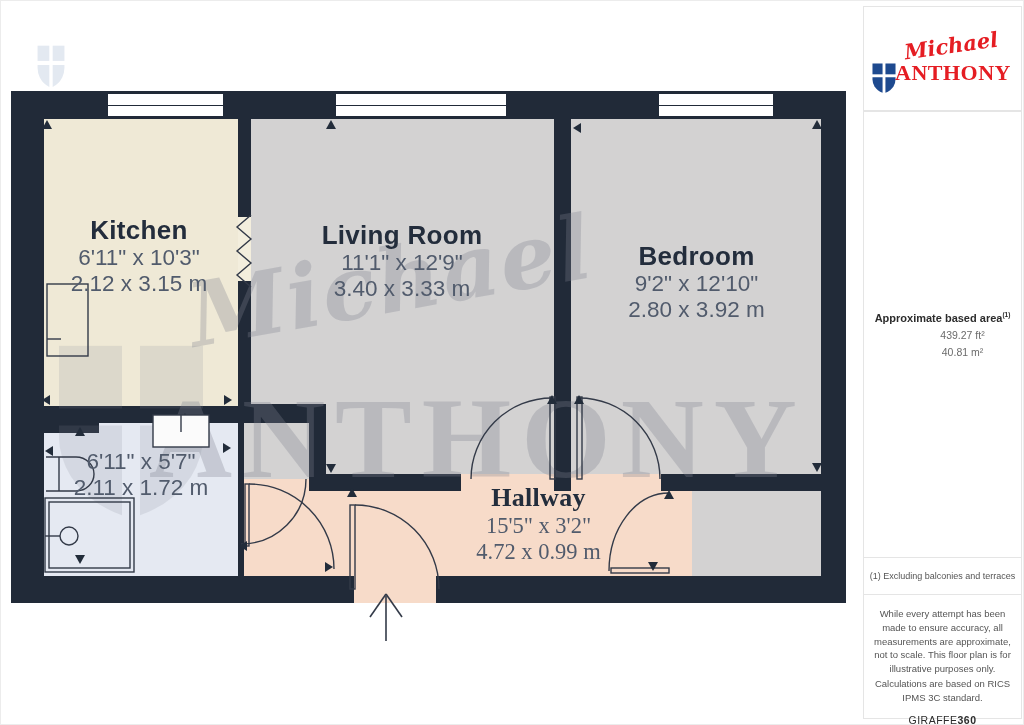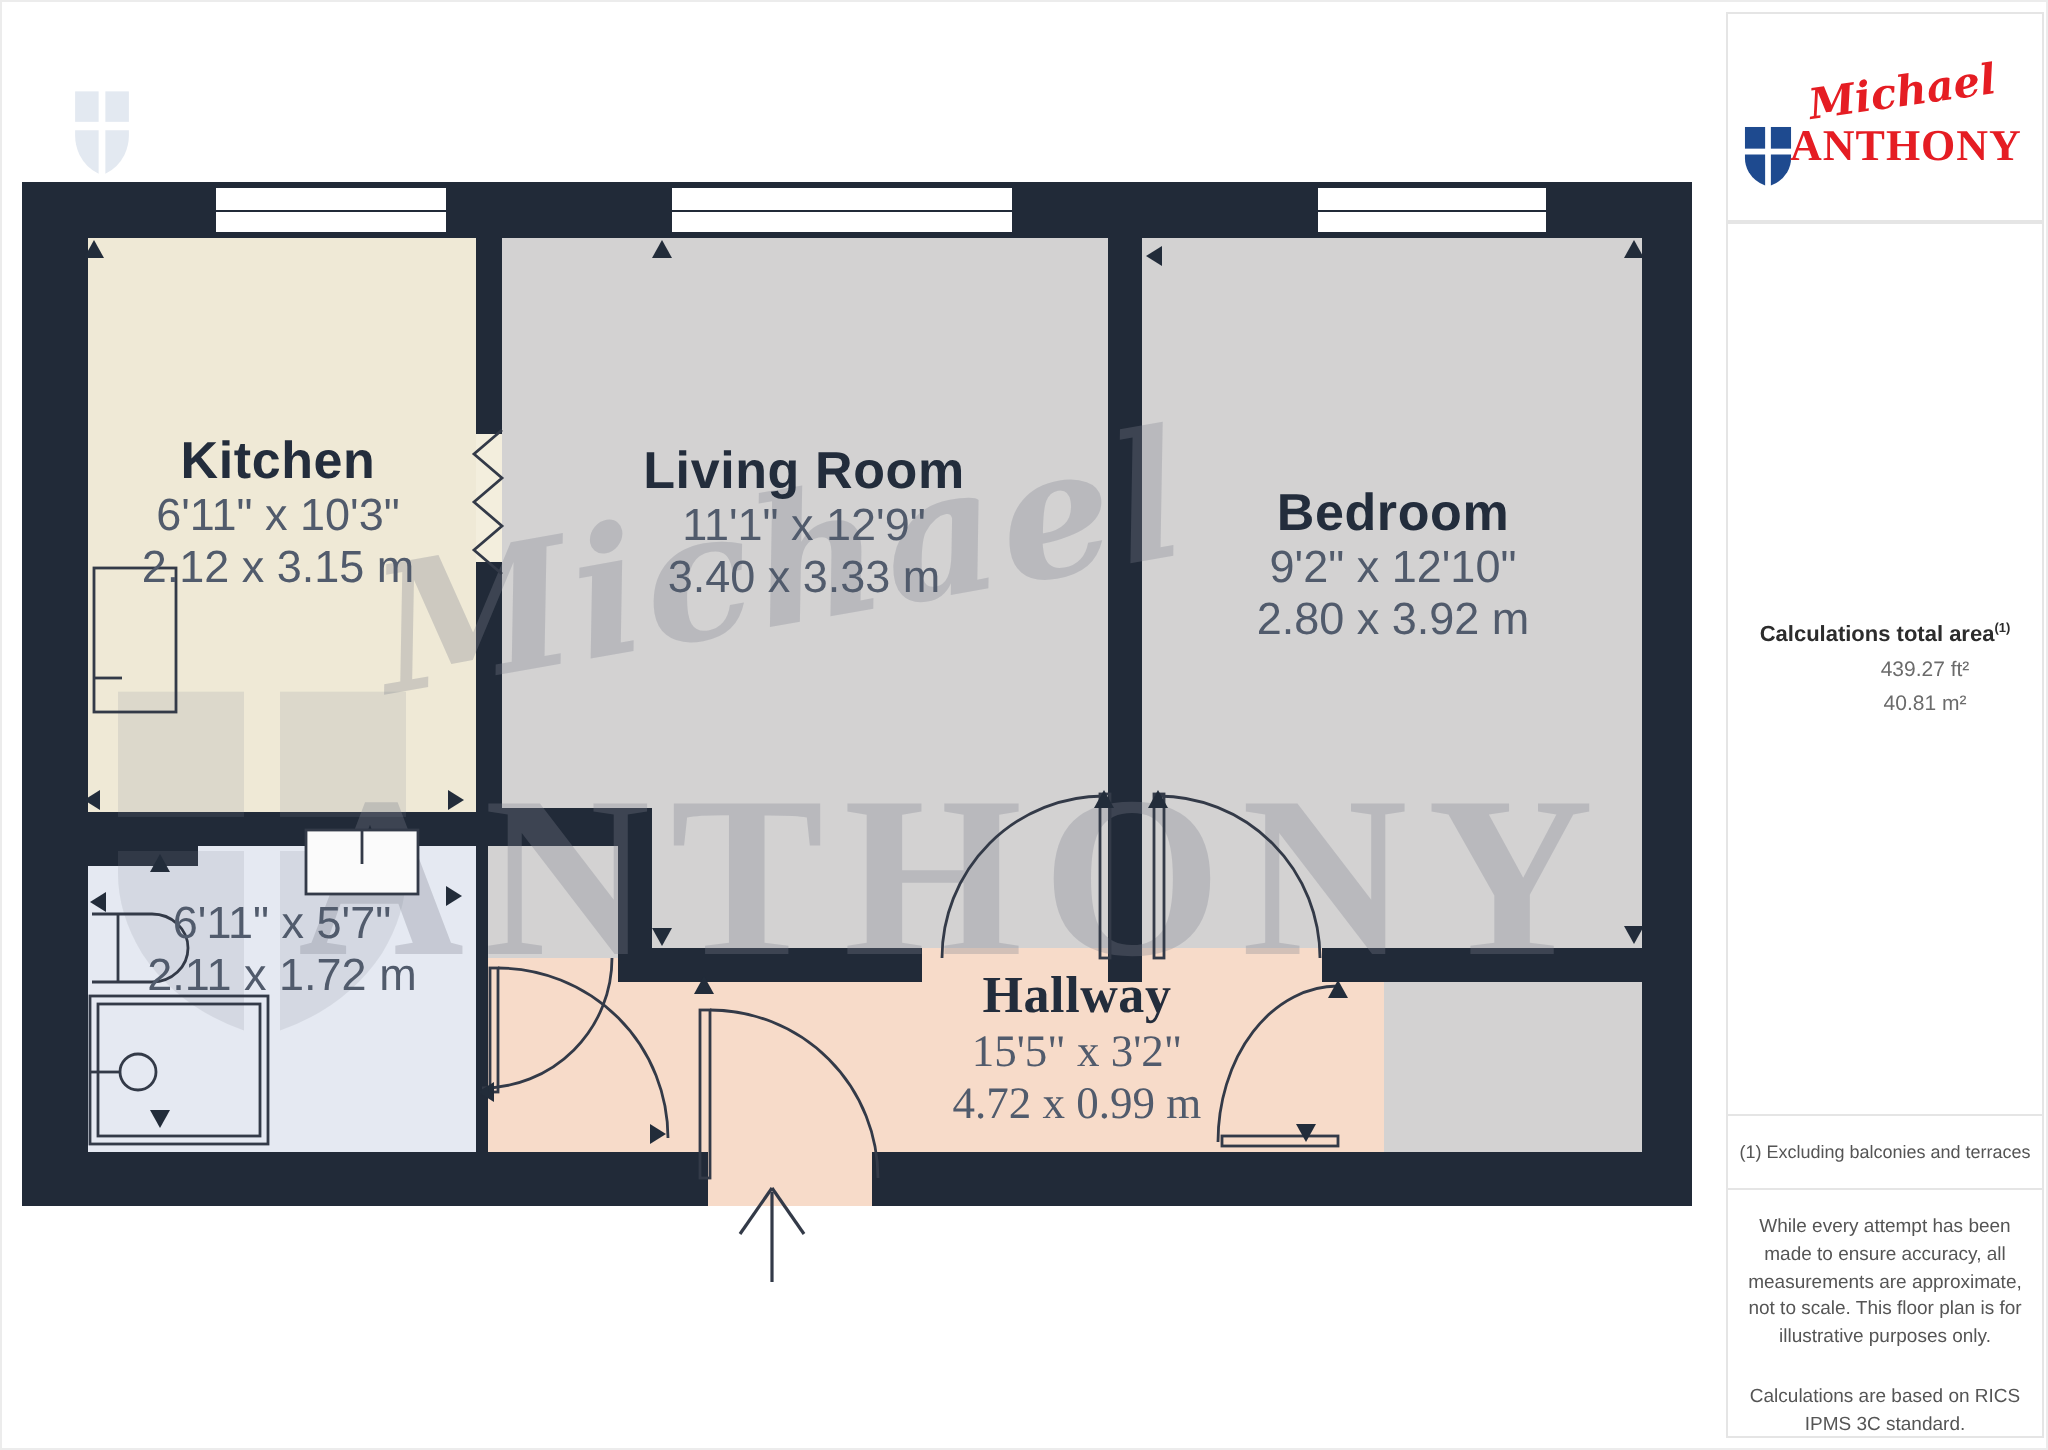--- a/index.html
+++ b/index.html
@@ -59,21 +59,21 @@
   .logo-script{position:absolute;left:40px;top:26px;font-family:"DejaVu Serif",serif;font-style:italic;font-weight:bold;
                font-size:21px;color:#e51d23;transform:rotate(-8deg);}
   .logo-caps{position:absolute;left:31px;top:53px;font-family:"Liberation Serif",serif;font-weight:bold;
              font-size:22px;color:#e51d23;letter-spacing:0.5px;}
   .logo-shield{position:absolute;left:8px;top:56px;}
   .area-title{font-size:11px;font-weight:bold;color:#2c2c2c;}
   .area-title sup{font-size:6.5px;}
   .area-val{font-size:10.5px;color:#6b6b6b;margin-top:5px;margin-left:40px;}
   .note-txt{font-size:9px;color:#555;}
   .disc-txt{font-size:9.5px;color:#555;line-height:1.45;}
-  .disc-txt + .disc-txt{margin-top:16px;}
+  .disc-txt + .disc-txt{margin-top:1px;}
   .giraffe{margin-top:10px;font-size:10.5px;color:#2b2b2b;letter-spacing:0.5px;}
   .giraffe .num{font-weight:bold;}
 </style>
 </head>
 <body>
 
 <svg width="0" height="0" style="position:absolute">
   <defs>
     <symbol id="shield-sym" viewBox="0 0 100 130">
       <rect x="2" y="2" width="42" height="44"></rect>
@@ -219,21 +219,21 @@
       <svg class="logo-shield" width="24" height="32" viewBox="0 0 100 130" preserveAspectRatio="none">
         <use href="#shield-sym" fill="#1e4a8f"></use>
       </svg>
       <div class="logo-script">Michael</div>
       <div class="logo-caps">ANTHONY</div>
     </div>
   </div>
 
   <div class="sb-box sb-area">
     <div class="area-title">
-      <span>Calculations total area</span><sup>(1)</sup>
+      <span>Approximate based area</span><sup>(1)</sup>
     </div>
     <div class="area-val">439.27 ft²</div>
     <div class="area-val">40.81 m²</div>
   </div>
 
   <div class="sb-box sb-note">
     <div class="note-txt">(1) Excluding balconies and terraces</div>
   </div>
 
   <div class="sb-box sb-disc">

